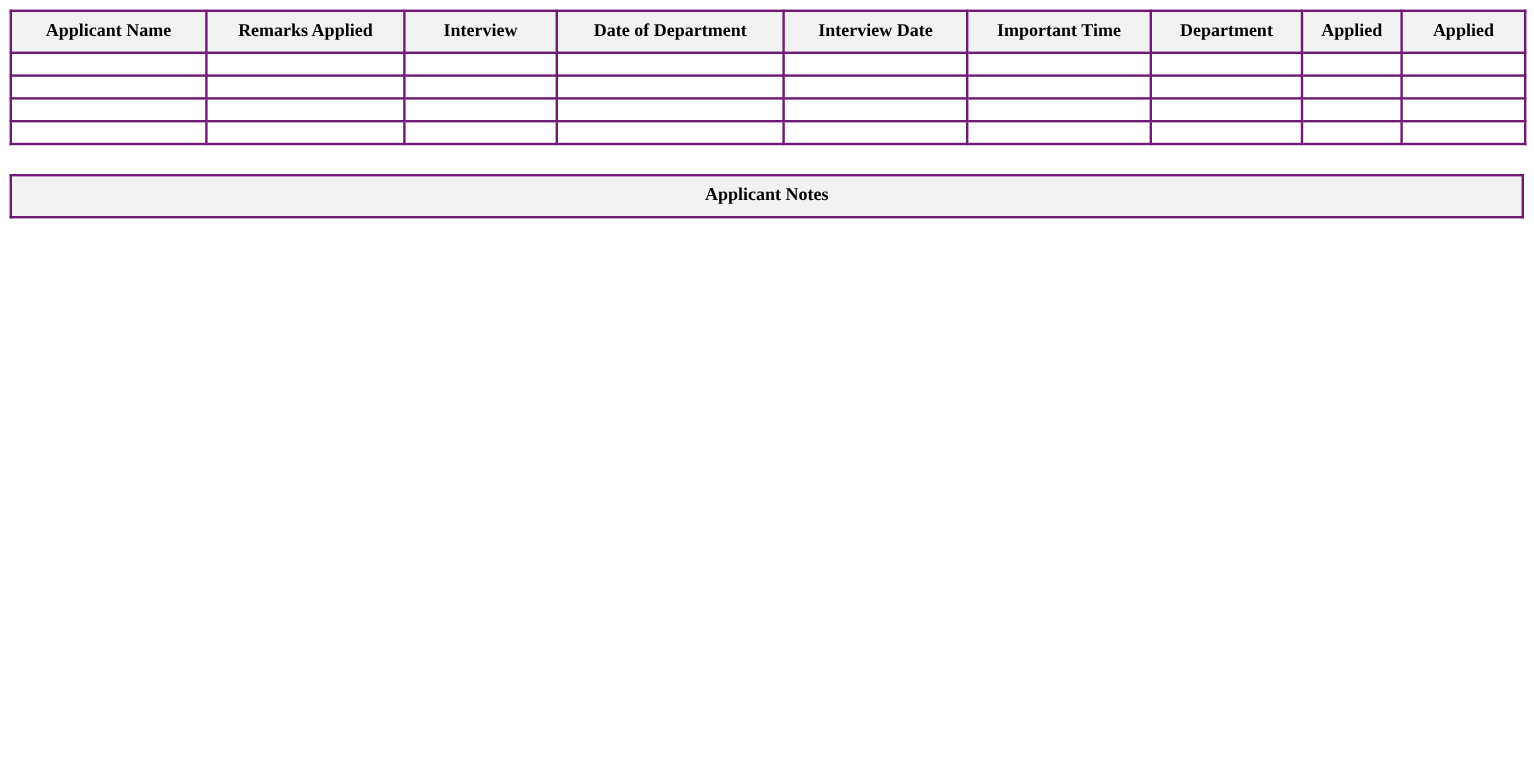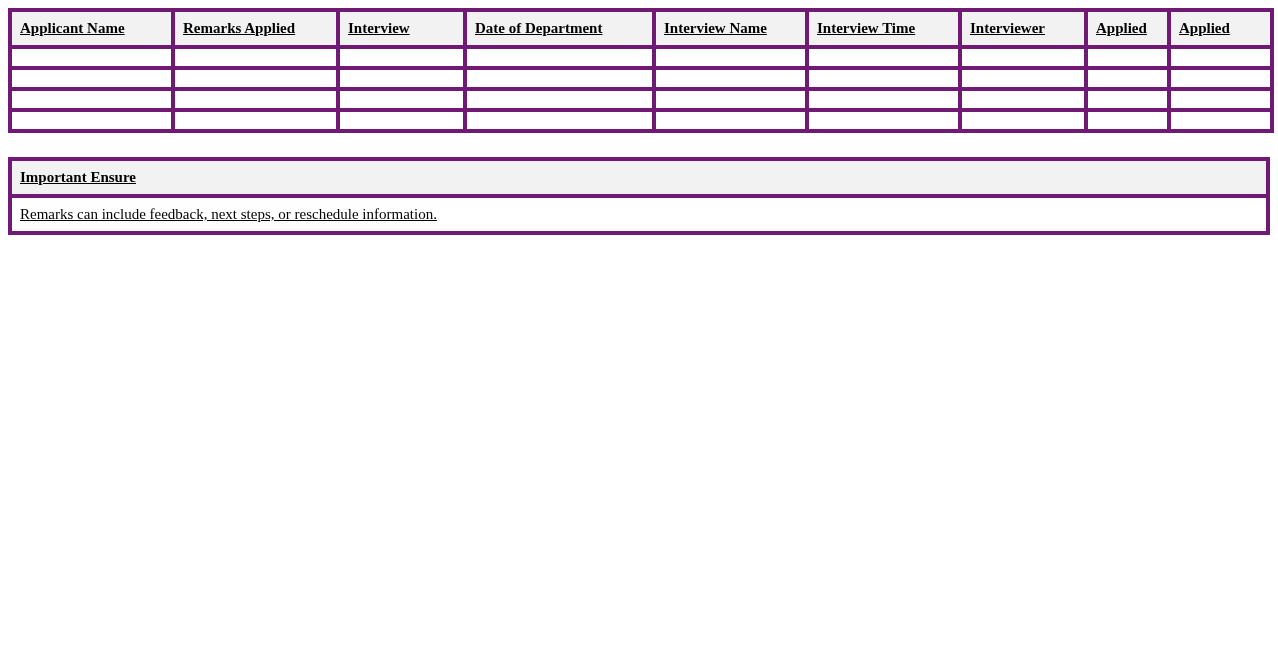--- a/index.html
+++ b/index.html
@@ -15,27 +15,26 @@
     font-family: "Liberation Serif", serif;
     font-size: 15px;
     color: #000000;
   }
   table {
     width: 100%;
     border-collapse: collapse;
     table-layout: fixed;
   }
   th, td {
-    border: 4px solid #701a75;
+    border: 2px solid #701a75;
     padding: 8px;
-    text-align: left;
+    text-align: center;
     vertical-align: middle;
     overflow: hidden;
     white-space: nowrap;
-    text-decoration: underline;
   }
   th {
     background: #f2f2f2;
     font-weight: bold;
   }
   .schedule-table td {
     height: 1px; 
   }
   .notes-table {
     margin-top: 24px;
@@ -65,23 +64,23 @@
       <col class="c6">
       <col class="c7">
       <col class="c8">
   </colgroup>
   <thead>
     <tr>
       <th>Applicant Name</th>
       <th>Remarks Applied</th>
       <th>Interview</th>
       <th>Date of Department</th>
-      <th>Interview Name</th>
-      <th>Interview Time</th>
-      <th>Interviewer</th>
+      <th>Interview Date</th>
+      <th>Important Time</th>
+      <th>Department</th>
       <th>Applied</th>
       <th>Applied</th>
     </tr>
   </thead>
   <tbody>
     <tr>
       <td></td>
         <td></td>
         <td></td>
         <td></td>
@@ -123,21 +122,18 @@
         <td></td>
         <td></td>
         <td></td>
     </tr>
   </tbody>
 </table>
 
 <table class="notes-table">
   <thead>
     <tr>
-      <th>Important Ensure</th>
+      <th>Applicant Notes</th>
     </tr>
   </thead>
   <tbody>
-    <tr>
-      <td>Remarks can include feedback, next steps, or reschedule information.</td>
-    </tr>
   </tbody>
 </table>
 
 </body></html>

